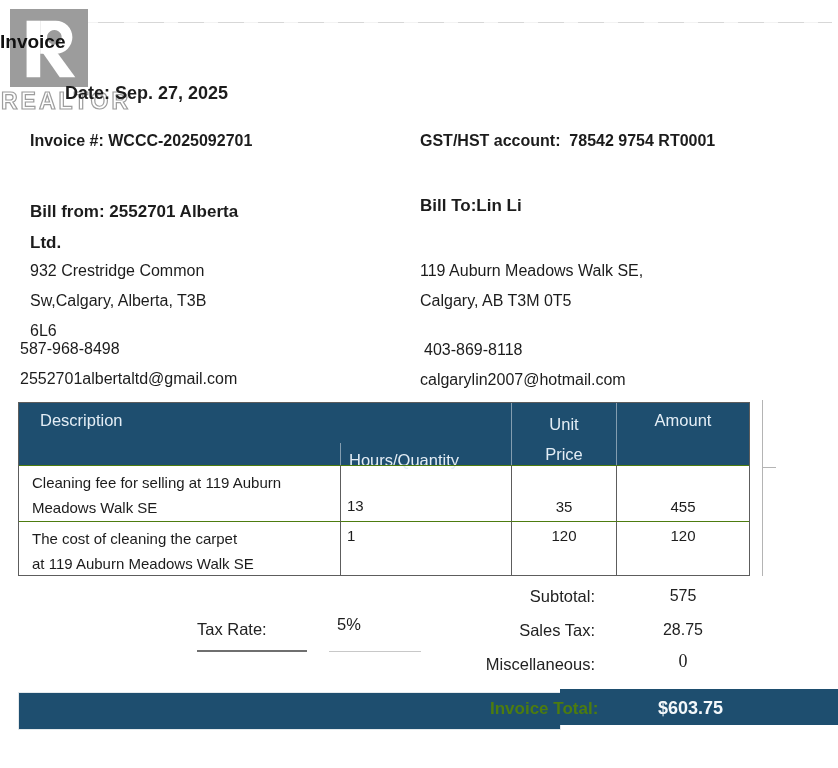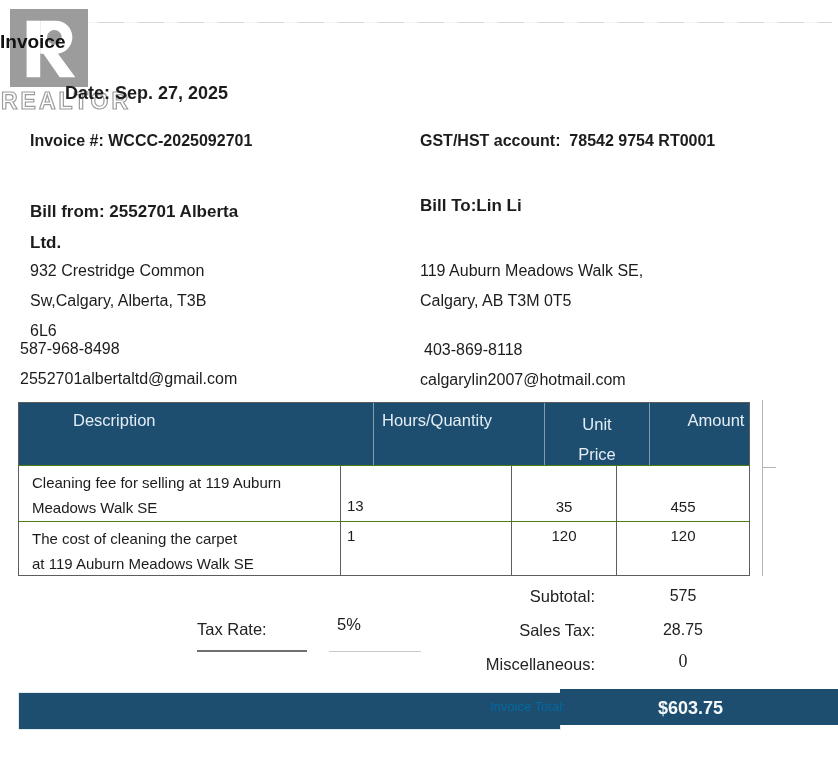--- a/index.html
+++ b/index.html
@@ -30,21 +30,21 @@
   #bill-to-addr{left:420px;top:256px;width:330px;}
   #bill-to-phone{left:418px;top:341px;font-size:16px;margin-left:6px;}
   #bill-to-email{left:420px;top:371px;font-size:16px;}
   
   #items-table{left:18px;top:402px;width:730px;border:1px solid #5d5d5d;background:#fff;}
   .tr{display:grid;grid-template-columns:321px 171px 105px 133px;}
   #thead{height:62px;color:#e3edf5;}
   #thead .th{font-size:16.5px;}
   .th-sep{border-left:1px solid rgba(255,255,255,0.45);}
   .th-desc{padding:8px 0 0 21px;}
-  .th-hours{padding:8px 0 0 8px;}
+  .th-hours{padding:8px 0 0 8px;margin-top:40px;}
   .th-unit{display:flex;justify-content:center;padding-top:6px;}
   .th-unit span{display:inline-block;width:60px;text-align:center;line-height:30px;}
   .th-amount{text-align:center;padding-top:8px;}
   .td{border-top:1px solid #4d7c0f;font-size:15px;}
   .td-sep{border-left:1px solid #5d5d5d;}
   .row-1{height:56px;}
   .row-2{height:54px;}
   .td-desc{padding:4px 8px 0 13px;line-height:25px;}
   .td-qty-bottom{display:flex;align-items:flex-end;padding:0 0 7px 6px;}
   .td-qty-top{padding:5px 0 0 6px;}
@@ -64,21 +64,21 @@
   #sales-tax-value{left:640px;top:621px;width:86px;text-align:center;}
   #misc-label{left:375px;top:655px;width:220px;text-align:right;}
   #misc-value{left:640px;top:651px;width:86px;text-align:center;
     font-family:"Liberation Serif","DejaVu Serif",serif;font-size:18px;}
   #tax-rate-underline{left:197px;top:650px;width:110px;height:2px;background:#6f6f6f;}
   #tax-rate-value-underline{left:329px;top:651px;width:92px;height:1px;background:#c8c8c8;}
   
   .total-bar{height:36px;}
   #total-bar-left{left:19px;top:693px;width:541px;box-shadow:0 0 0 1px #e4e9ec;}
   #total-bar-right{left:560px;top:689px;width:278px;}
-  #total-label{left:490px;top:699px;font-size:13px;font-weight:normal;color:#0369a1;z-index:3;}
+  #total-label{left:490px;top:699px;font-size:17px;font-weight:bold;color:#4d7c0f;z-index:3;}
   #total-value{left:658px;top:698px;font-size:18px;font-weight:bold;color:#f4f8fb;z-index:3;}
 </style>
 </head>
 <body>
 
 <div id="page">
 
   <div class="abs" id="top-rule"></div>
 
   <div class="abs" id="logo-box">
@@ -110,21 +110,21 @@
 
   <div class="abs" id="bill-to-title">Bill To:Lin Li</div>
   <div class="abs addr" id="bill-to-addr">
     <div>119 Auburn Meadows Walk SE,</div>
     <div>Calgary, AB T3M 0T5</div>
   </div>
   <div class="abs" id="bill-to-phone">403-869-8118</div>
   <div class="abs" id="bill-to-email">calgarylin2007@hotmail.com</div>
 
   <div class="abs" id="items-table">
-    <div class="tr" id="thead" style="background:#1e4e6f;padding-left:33px;">
+    <div class="tr" id="thead" style="background:#1e4e6f;">
       <div class="th th-desc">Description</div>
       <div class="th th-hours th-sep">Hours/Quantity</div>
       <div class="th th-unit th-sep">
         <span>Unit Price</span>
       </div>
       <div class="th th-amount th-sep">Amount</div>
     </div>
 
     <div class="tr row-1">
       <div class="td td-desc">

